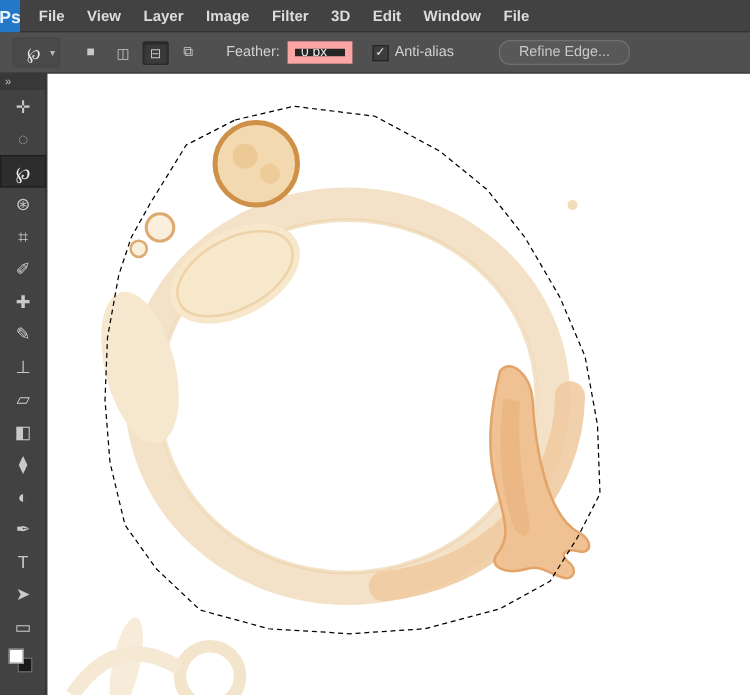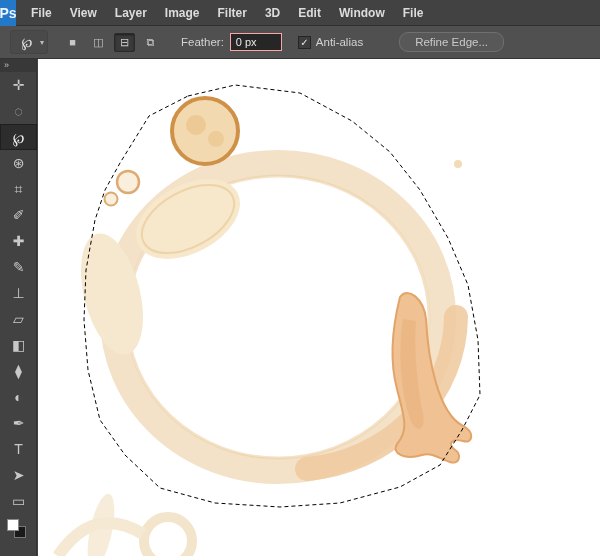--- a/index.html
+++ b/index.html
@@ -20,21 +20,21 @@
   .tool-preview { display:flex; align-items:center; width:38px; height:24px; padding:0 3px;
                   border:1px solid #444; border-radius:3px; background:#4a4a4a; }
   .tool-preview .glyph { color:#e8e8e8; font-size:13px; flex:1; text-align:center; }
   .tool-preview .caret { color:#bbb; font-size:8px; }
   .mode-btns { display:flex; gap:5px; margin-left:14px; }
   .mode-btn { width:21px; height:19px; display:flex; align-items:center; justify-content:center;
               color:#c8c8c8; font-size:11px; border:1px solid transparent; border-radius:2px; }
   .mode-btn.pressed { background:#3a3a3a; border-color:#2a2a2a; box-shadow:inset 0 1px 2px rgba(0,0,0,.5); }
   .feather-group { display:flex; align-items:center; margin-left:20px; }
   .opt-label { font-size:11.5px; color:#d2d2d2; margin-right:6px; }
-  .feather-input { width:52px; height:18px; background:#262626; border:1px solid #fca5a5;
+  .feather-input { width:52px; height:18px; background:#262626; border:6px solid #fca5a5;
                    color:#e9e9e9; font-size:11px; padding:0 5px; font-family:"Liberation Sans", sans-serif; }
   .aa-group { display:flex; align-items:center; margin-left:16px; }
   .checkbox { width:13px; height:13px; background:#3d3d3d; border:1px solid #252525; margin-right:5px;
               display:flex; align-items:center; justify-content:center; color:#e6e6e6; font-size:10px; }
   .refine-btn { margin-left:30px; padding:3px 15px; border-radius:9px; background:#585858;
                 border:1px solid #6f6f6f; color:#c9c9c9; font-size:11.5px; }
 
   
   .toolbar { position:absolute; top:59px; bottom:0; left:0; width:37px; background:#424242;
              border-right:1px solid #333; }

